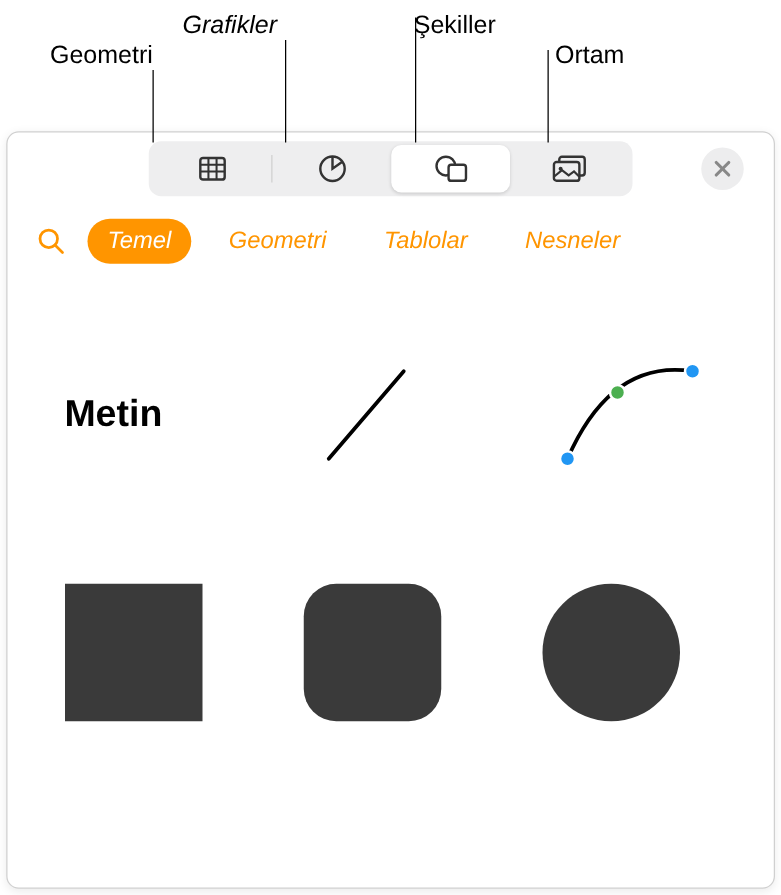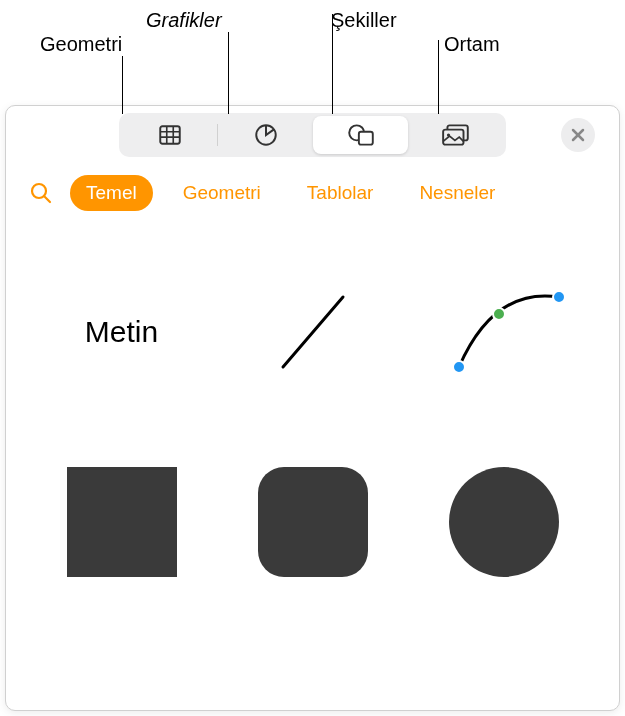--- a/index.html
+++ b/index.html
@@ -119,42 +119,44 @@
       justify-content: center;
       cursor: pointer;
     }
     .tab {
       padding: 7px 16px;
       border-radius: 18px;
       font-size: 19px;
       cursor: pointer;
       color: #ff9500;
       font-weight: 400;
+      font-style: italic;
     }
     .tab.active {
       background: #ff9500;
       color: #fff;
     }
     
     
     .shapes-grid {
       padding: 50px 40px;
       display: grid;
       grid-template-columns: repeat(3, 1fr);
       gap: 70px 40px;
       justify-items: center;
       align-items: center;
     }
     .shape-cell {
       width: 140px;
       height: 120px;
       display: flex;
       align-items: center;
-      justify-content: center;
-      cursor: pointer;
+      justify-content: flex-start;
+      cursor: pointer;
+      font-weight: bold;
     }
     .text-shape {
       font-size: 30px;
       color: #000;
     }
     .line-shape svg {
       width: 100px;
       height: 100px;
     }
     .curve-shape svg {

